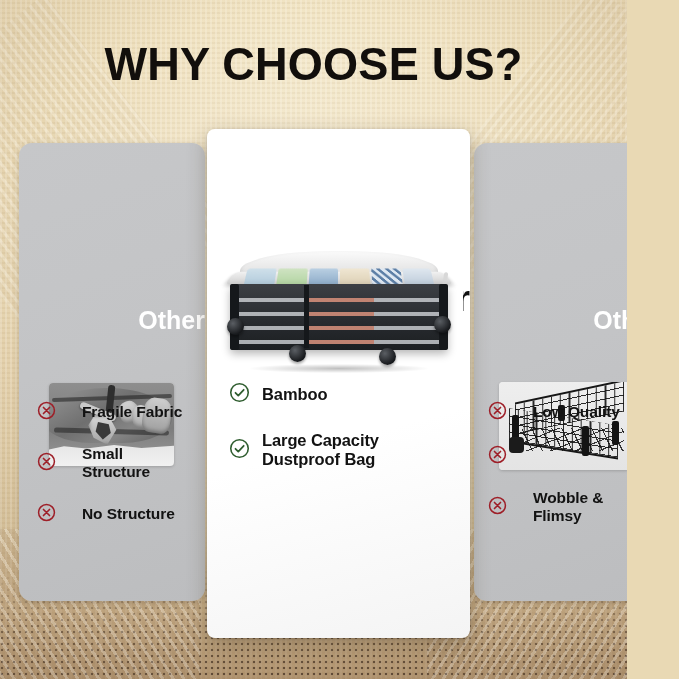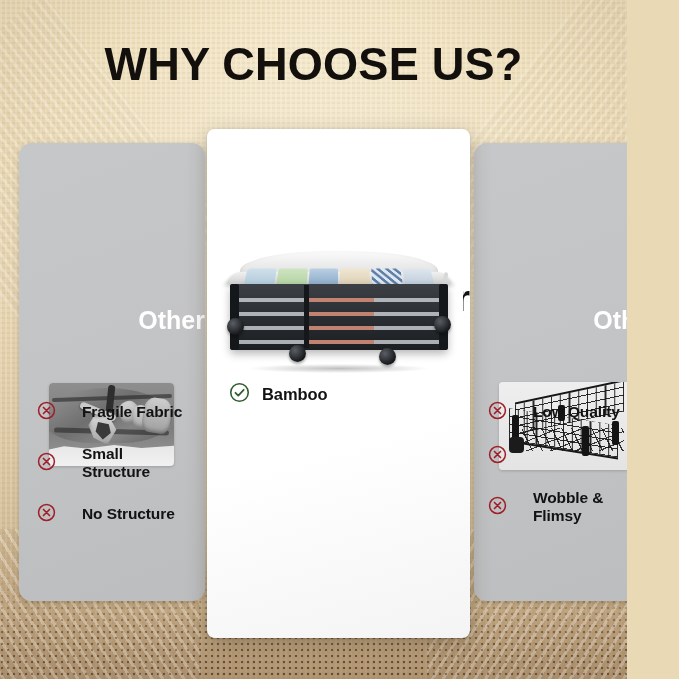--- a/index.html
+++ b/index.html
@@ -393,20 +393,32 @@
         <span class="ficon">
           <svg width="21" height="21" viewBox="0 0 24 24">
             <circle cx="12" cy="12" r="10" fill="none" stroke="#2f5d2f" stroke-width="1.8"></circle>
             <path d="M7.4 12.3 L10.6 15.5 L16.8 8.9" fill="none" stroke="#2f5d2f" stroke-width="2" stroke-linecap="round" stroke-linejoin="round"></path>
           </svg>
         </span>
         <span class="flabel">
           <span>Bamboo</span>
         </span>
       </div>
+      <div class="feat">
+        <span class="ficon">
+          <svg width="21" height="21" viewBox="0 0 24 24">
+            <circle cx="12" cy="12" r="10" fill="none" stroke="#2f5d2f" stroke-width="1.8"></circle>
+            <path d="M7.4 12.3 L10.6 15.5 L16.8 8.9" fill="none" stroke="#2f5d2f" stroke-width="2" stroke-linecap="round" stroke-linejoin="round"></path>
+          </svg>
+        </span>
+        <span class="flabel">
+          <span>Large Capacity</span>
+          <span class="l2">Dustproof Bag</span>
+        </span>
+      </div>
     </div>
   </div>
 
   <div class="card card-side right">
     <div class="card-head">Other</div>
 
     <div class="photo photo-side">
       <div class="wirescene">
         <div class="wire-back"></div>
         <div class="wire-base"></div>

